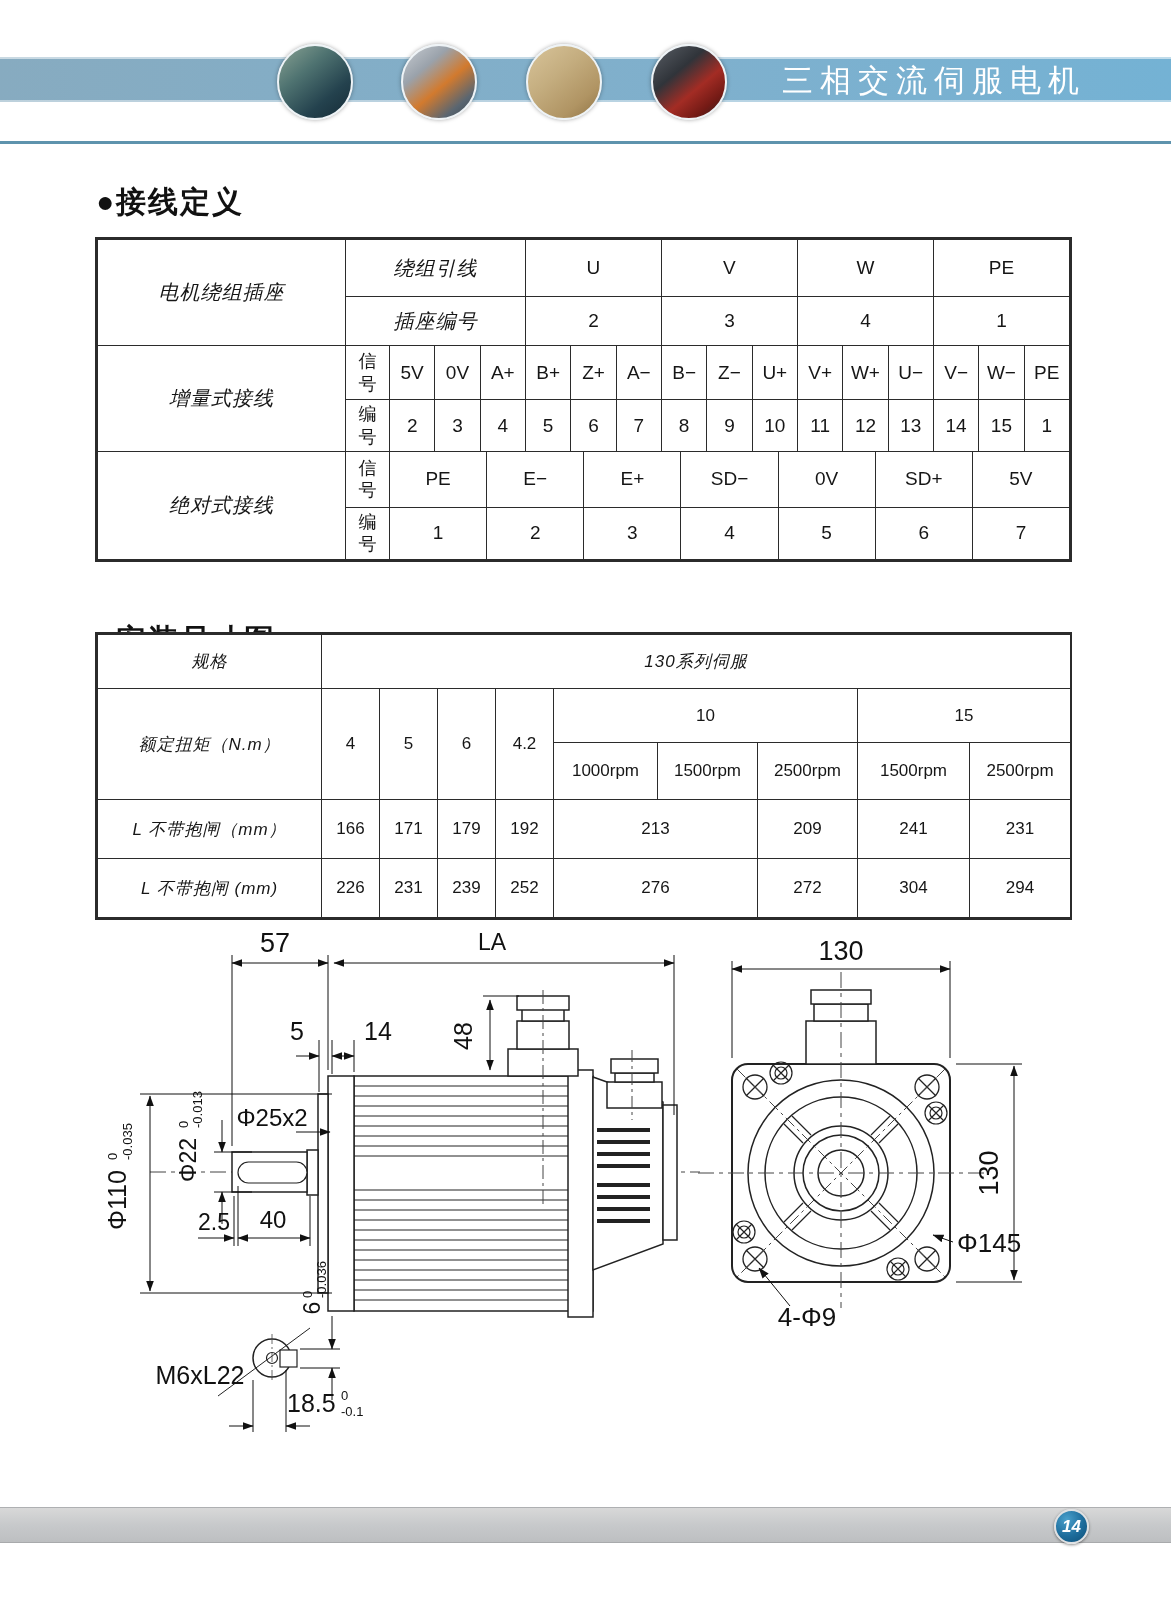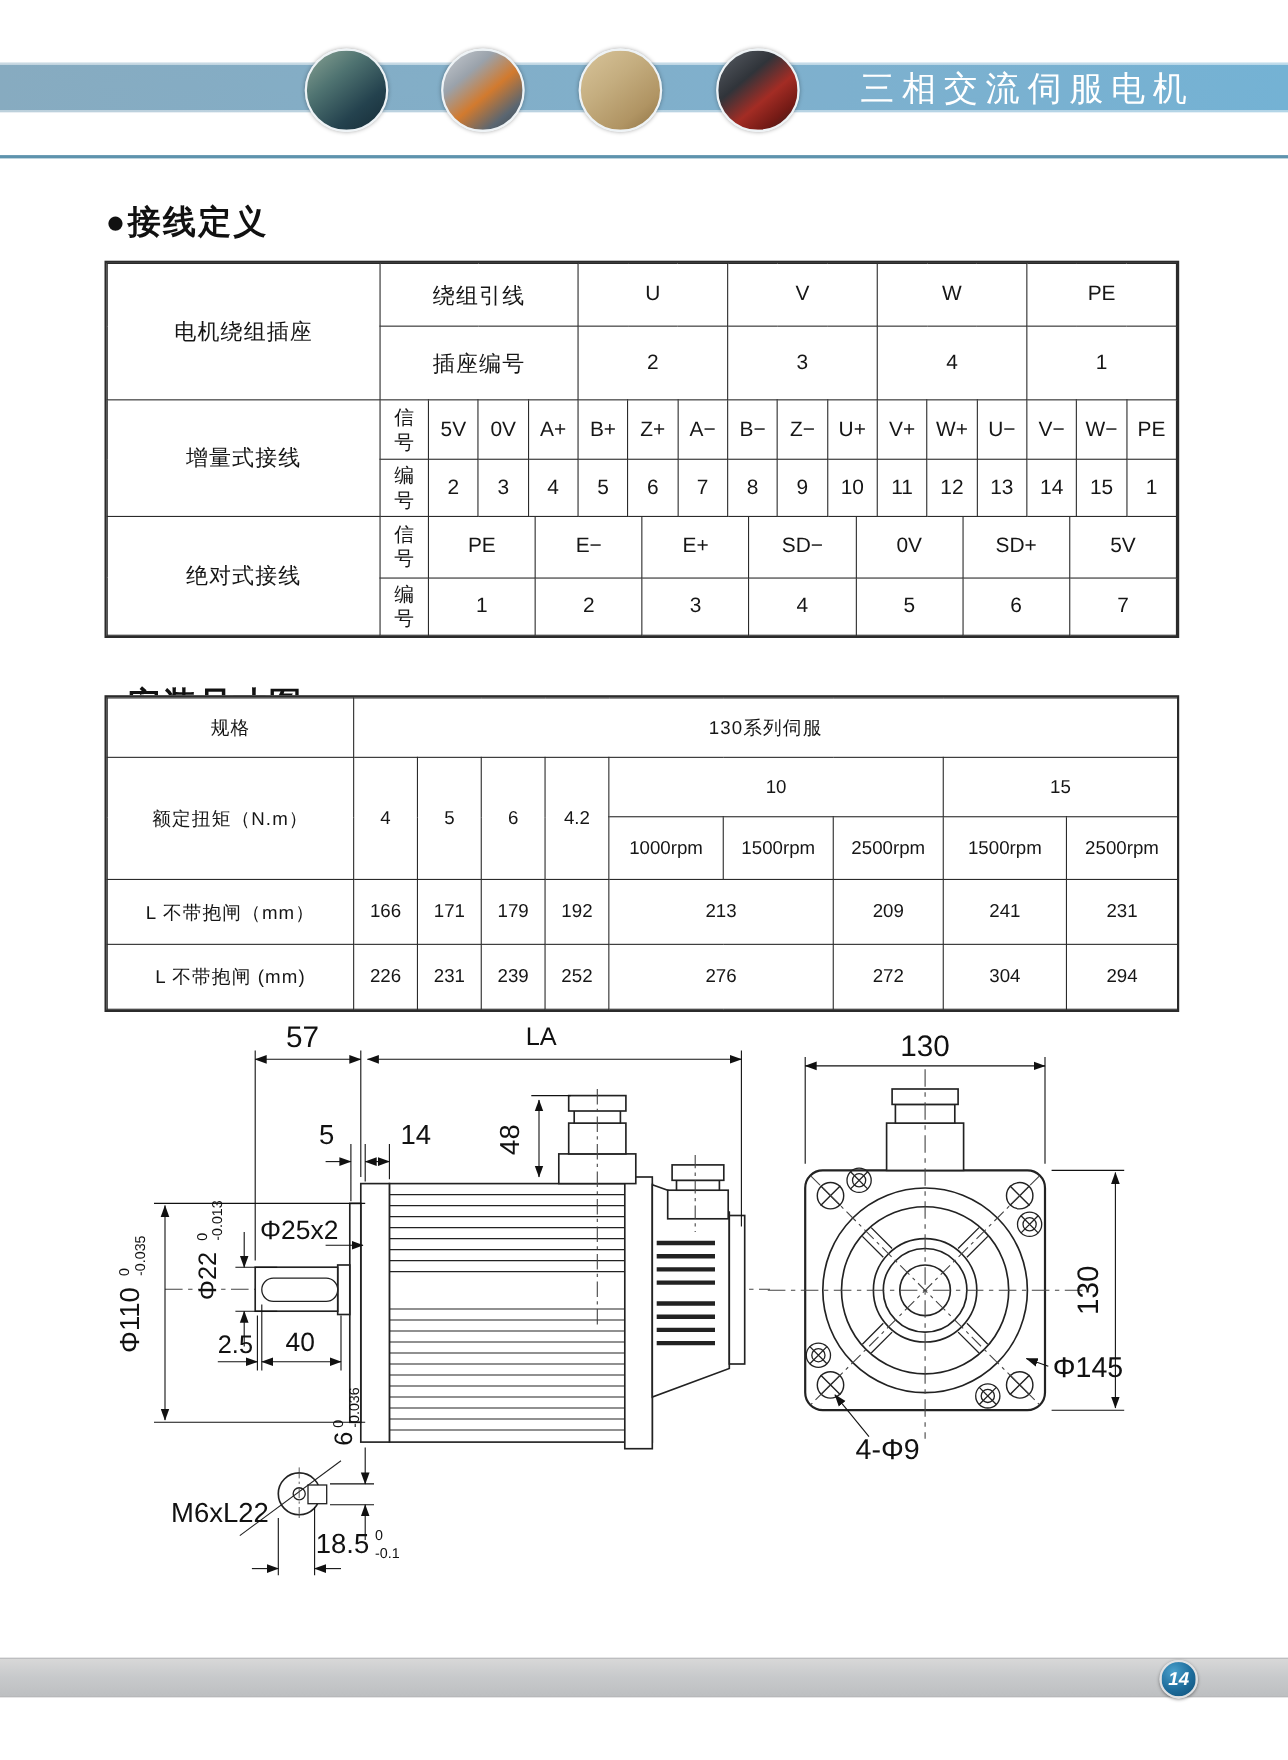--- a/index.html
+++ b/index.html
@@ -26,23 +26,23 @@
   .st2{top:576px;margin-top:44px;}
   
   .tbl-wrap{position:absolute;border:2px solid #2b2b2b;background:#fff;}
   .tw1{left:95px;top:237px;width:973px;}
   .tw2{left:95px;top:632px;width:973px;}
   table{border-collapse:collapse;table-layout:fixed;width:973px;}
   td{border:1px solid #2b2b2b;text-align:center;vertical-align:middle;
      font-size:19px;color:#161616;padding:0;overflow:hidden;}
   .tblB td{border-top:0;}
   .tbl2 td{font-size:17px;}
-  .cn{font-size:20px;letter-spacing:1px;}
+  .cn{font-size:20px;letter-spacing:1px;font-style:italic;}
   .stack{white-space:pre-line;font-size:18px;line-height:1.25;}
-  tr.h57{height:57px;} tr.h49{height:67px;margin-top:40px;} tr.h54{height:54px;} tr.h52{height:52px;}
+  tr.h57{height:57px;} tr.h49{height:49px;margin-top:40px;} tr.h54{height:54px;} tr.h52{height:52px;}
   tr.h55{height:55px;} tr.h59{height:59px;}
   
   .drawing{position:absolute;left:0;top:0;width:1171px;height:1600px;pointer-events:none;}
   .drawing text{font-family:"Liberation Sans","DejaVu Sans",sans-serif;fill:#111;}
   
   .footer-bar{position:absolute;left:0;top:1507px;width:1171px;height:34px;
       background:linear-gradient(180deg,#d8d8d8 0%,#c7c9cb 50%,#bdbfc1 100%);
       border-top:1px solid #aeb0b2;border-bottom:1px solid #a8aaac;}
   .page-circle{position:absolute;left:1054px;top:1509px;width:31px;height:31px;border-radius:50%;
       background:radial-gradient(circle at 35% 28%,#4aa0cc 0%,#1d6c9b 55%,#0f4f77 100%);

